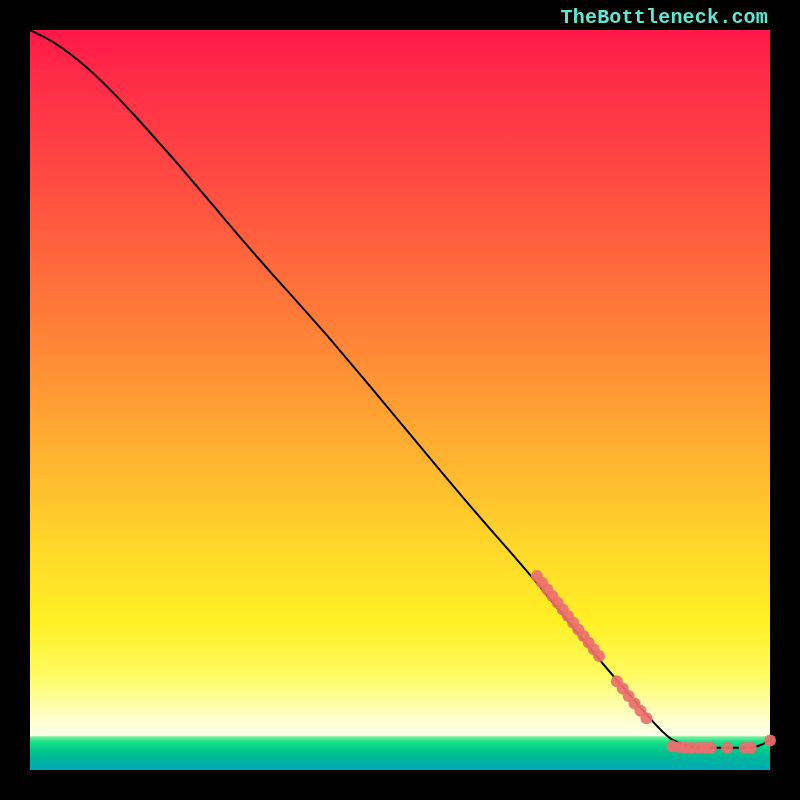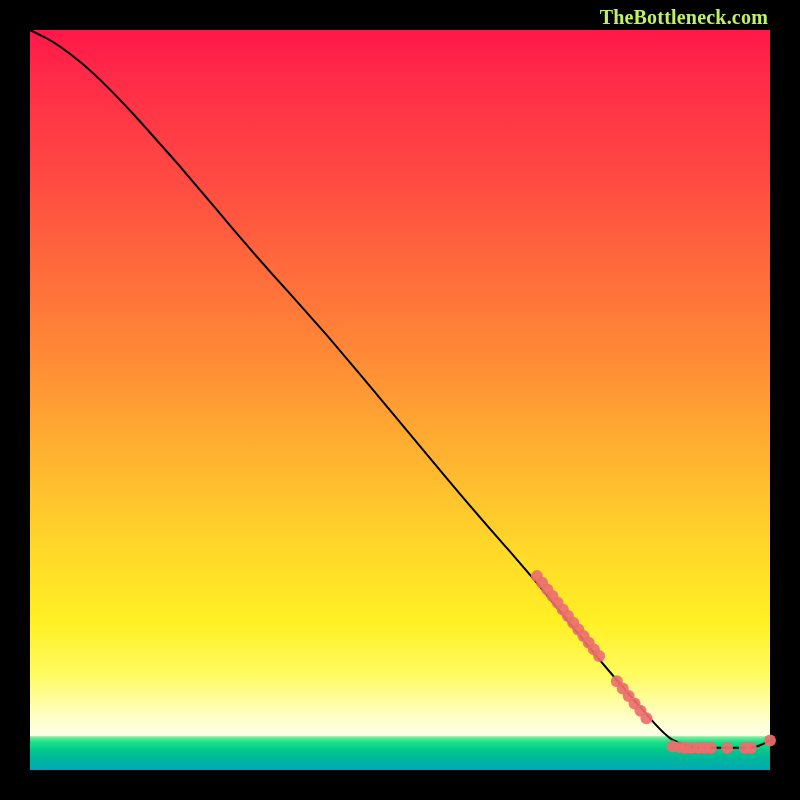--- a/index.html
+++ b/index.html
@@ -42,22 +42,22 @@
       #18e38a 96.2%,
       #00c98a 97.3%,
       #00b69c 98.5%,
       #00a9b8 100%
     );
   }
   .attrib {
     position: absolute;
     right: 32px;
     top: 6px;
-    color: #bef264;
-    font-family: Liberation Serif, serif;
+    color: #5eead4;
+    font-family: Liberation Mono, monospace;
     font-size: 20px;
     font-weight: 600;
     letter-spacing: 0.2px;
     user-select: none;
   }
   svg.curve {
     position: absolute;
     left: 0;
     top: 0;
     width: 740px;

